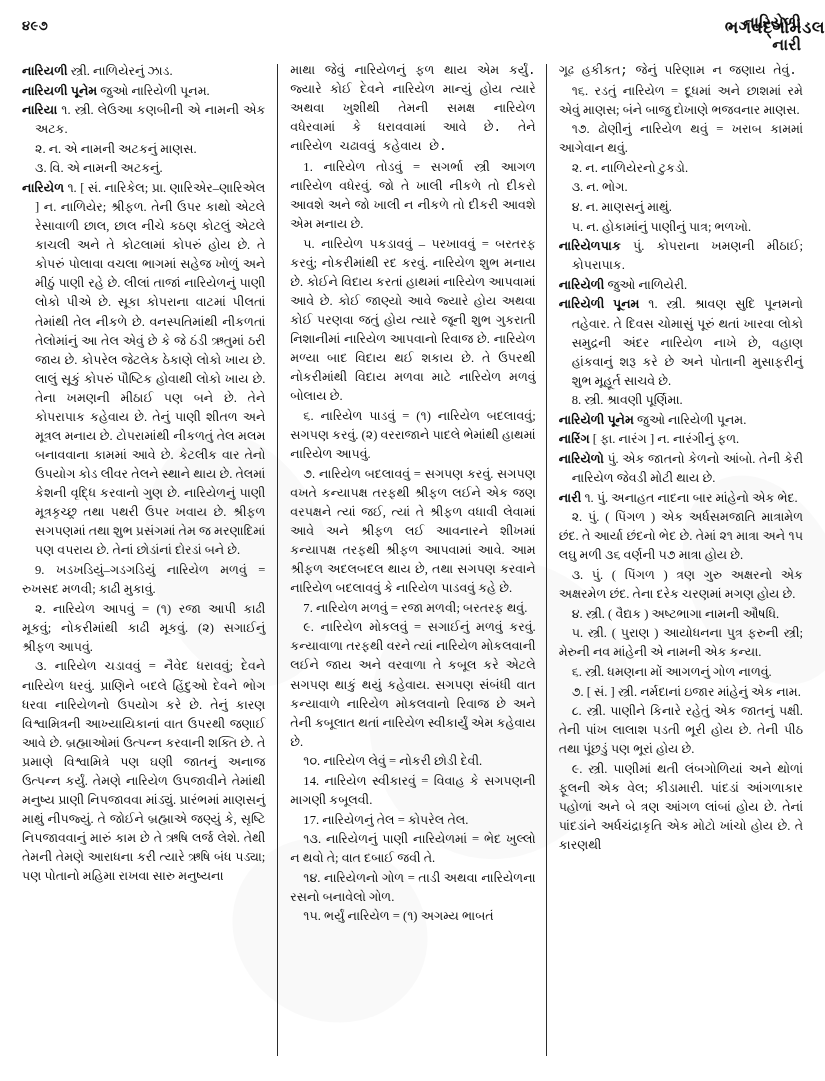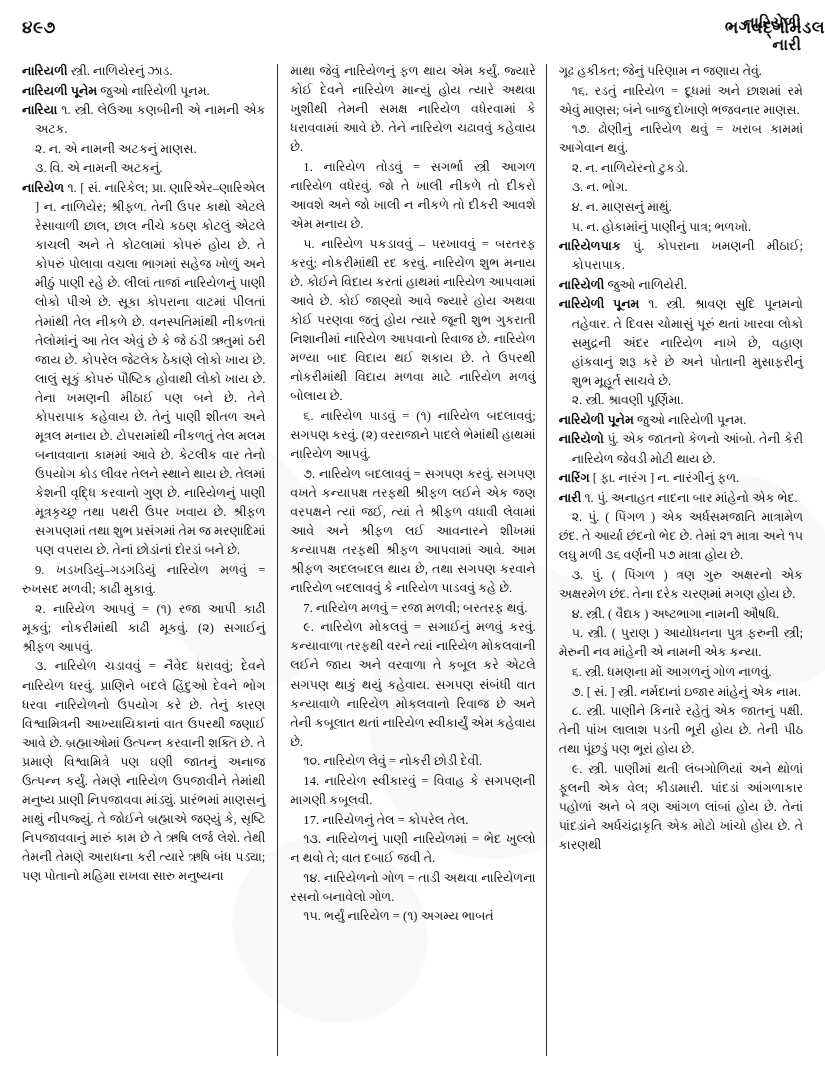--- a/index.html
+++ b/index.html
@@ -43,21 +43,21 @@
     position: absolute;
     top: 12px;
     left: 0;
     width: 825px;
     height: 46px;
   }
   .runhead .folio {
     position: absolute;
     left: 22px;
     top: 6px;
-    font-size: 17px;
+    font-size: 13px;
     font-weight: bold;
     letter-spacing: 0.5px;
   }
   .runhead .booktitle {
     position: absolute;
     left: 0;
     top: 6px;
     width: 825px;
     text-align: right;
     font-size: 17px;
@@ -111,21 +111,21 @@
     margin: 0 0 0.5px 0;
     padding: 0;
   }
   .hang {            
     padding-left: 13px;
     text-indent: -13px;
   }
   .num {             
     text-indent: 13px;
   }
-  .cont  { text-indent: 0; }
+  .cont  { text-indent: 0; font-family: Liberation Mono, monospace; }
 
   .hw {              
     font-weight: bold;
   }
 
   
   .col { color: #0d0d0d; }
 </style>
 </head>
 <body>
@@ -179,24 +179,24 @@
         <p class="cont">ગૂઢ હકીકત; જેનું પરિણામ ન જણાય તેવું.</p>
         <p class="num">૧૬. રડતું નારિયેળ = દૂધમાં અને છાશમાં રમે એવું માણસ; બંને બાજુ દોખાણે ભજવનાર માણસ.</p>
         <p class="num">૧૭. ઢોણીનું નારિયેળ થવું = ખરાબ કામમાં આગેવાન થવું.</p>
         <p class="num">૨. ન. નાળિયેરનો ટુકડો.</p>
         <p class="num">૩. ન. ભોગ.</p>
         <p class="num">૪. ન. માણસનું માથું.</p>
         <p class="num">૫. ન. હોકામાંનું પાણીનું પાત્ર; ભળખો.</p>
         <p class="hang"><span class="hw">નારિયેળપાક</span><span> પું. કોપરાના ખમણની મીઠાઈ; કોપરાપાક.</span></p>
         <p class="hang"><span class="hw">નારિયેળી</span><span> જુઓ નાળિયેરી.</span></p>
         <p class="hang"><span class="hw">નારિયેળી પૂનમ</span><span> ૧. સ્ત્રી. શ્રાવણ સુદિ પૂનમનો તહેવાર. તે દિવસ ચોમાસું પૂરું થતાં ખારવા લોકો સમુદ્રની અંદર નારિયેળ નાખે છે, વહાણ હાંકવાનું શરૂ કરે છે અને પોતાની મુસાફરીનું શુભ મૂહૂર્ત સાચવે છે.</span></p>
-        <p class="num">૨. સ્ત્રી. શ્રાવણી પૂર્ણિમા.</p>
+        <p class="num">8. સ્ત્રી. શ્રાવણી પૂર્ણિમા.</p>
         <p class="hang"><span class="hw">નારિયેળી પૂનેમ</span><span> જુઓ નારિયેળી પૂનમ.</span></p>
+        <p class="hang"><span class="hw">નારિંગ</span><span> [ ફા. નારંગ ] ન. નારંગીનું ફળ.</span></p>
         <p class="hang"><span class="hw">નારિયેળો</span><span> પું. એક જાતનો કેળનો આંબો. તેની કેરી નારિયેળ જેવડી મોટી થાય છે.</span></p>
-        <p class="hang"><span class="hw">નારિંગ</span><span> [ ફા. નારંગ ] ન. નારંગીનું ફળ.</span></p>
         <p class="hang"><span class="hw">નારી</span><span> ૧. પું. અનાહત નાદના બાર માંહેનો એક ભેદ.</span></p>
         <p class="num">૨. પું. ( પિંગળ ) એક અર્ધસમજાતિ માત્રામેળ છંદ. તે આર્યા છંદનો ભેદ છે. તેમાં ૨૧ માત્રા અને ૧૫ લઘુ મળી ૩૬ વર્ણની ૫૭ માત્રા હોય છે.</p>
         <p class="num">૩. પું. ( પિંગળ ) ત્રણ ગુરુ અક્ષરનો એક અક્ષરમેળ છંદ. તેના દરેક ચરણમાં મગણ હોય છે.</p>
         <p class="num">૪. સ્ત્રી. ( વૈદ્યક ) અષ્ટભાગા નામની ઔષધિ.</p>
         <p class="num">૫. સ્ત્રી. ( પુરાણ ) આયોધનના પુત્ર ફરુની સ્ત્રી; મેરુની નવ માંહેની એ નામની એક કન્યા.</p>
         <p class="num">૬. સ્ત્રી. ધમણના મોં આગળનું ગોળ નાળવું.</p>
         <p class="num">૭. [ સં. ] સ્ત્રી. નર્મદાનાં ઇજાર માંહેનું એક નામ.</p>
         <p class="num">૮. સ્ત્રી. પાણીને કિનારે રહેતું એક જાતનું પક્ષી. તેની પાંખ લાલાશ પડતી ભૂરી હોય છે. તેની પીઠ તથા પૂંછડું પણ ભૂરાં હોય છે.</p>
         <p class="num">૯. સ્ત્રી. પાણીમાં થતી લંબગોળિયાં અને થોળાં ફૂલની એક વેલ; કીડામારી. પાંદડાં આંગળાકાર પહોળાં અને બે ત્રણ આંગળ લાંબાં હોય છે. તેનાં પાંદડાંને અર્ધચંદ્રાકૃતિ એક મોટો ખાંચો હોય છે. તે કારણથી</p>
       </div>

